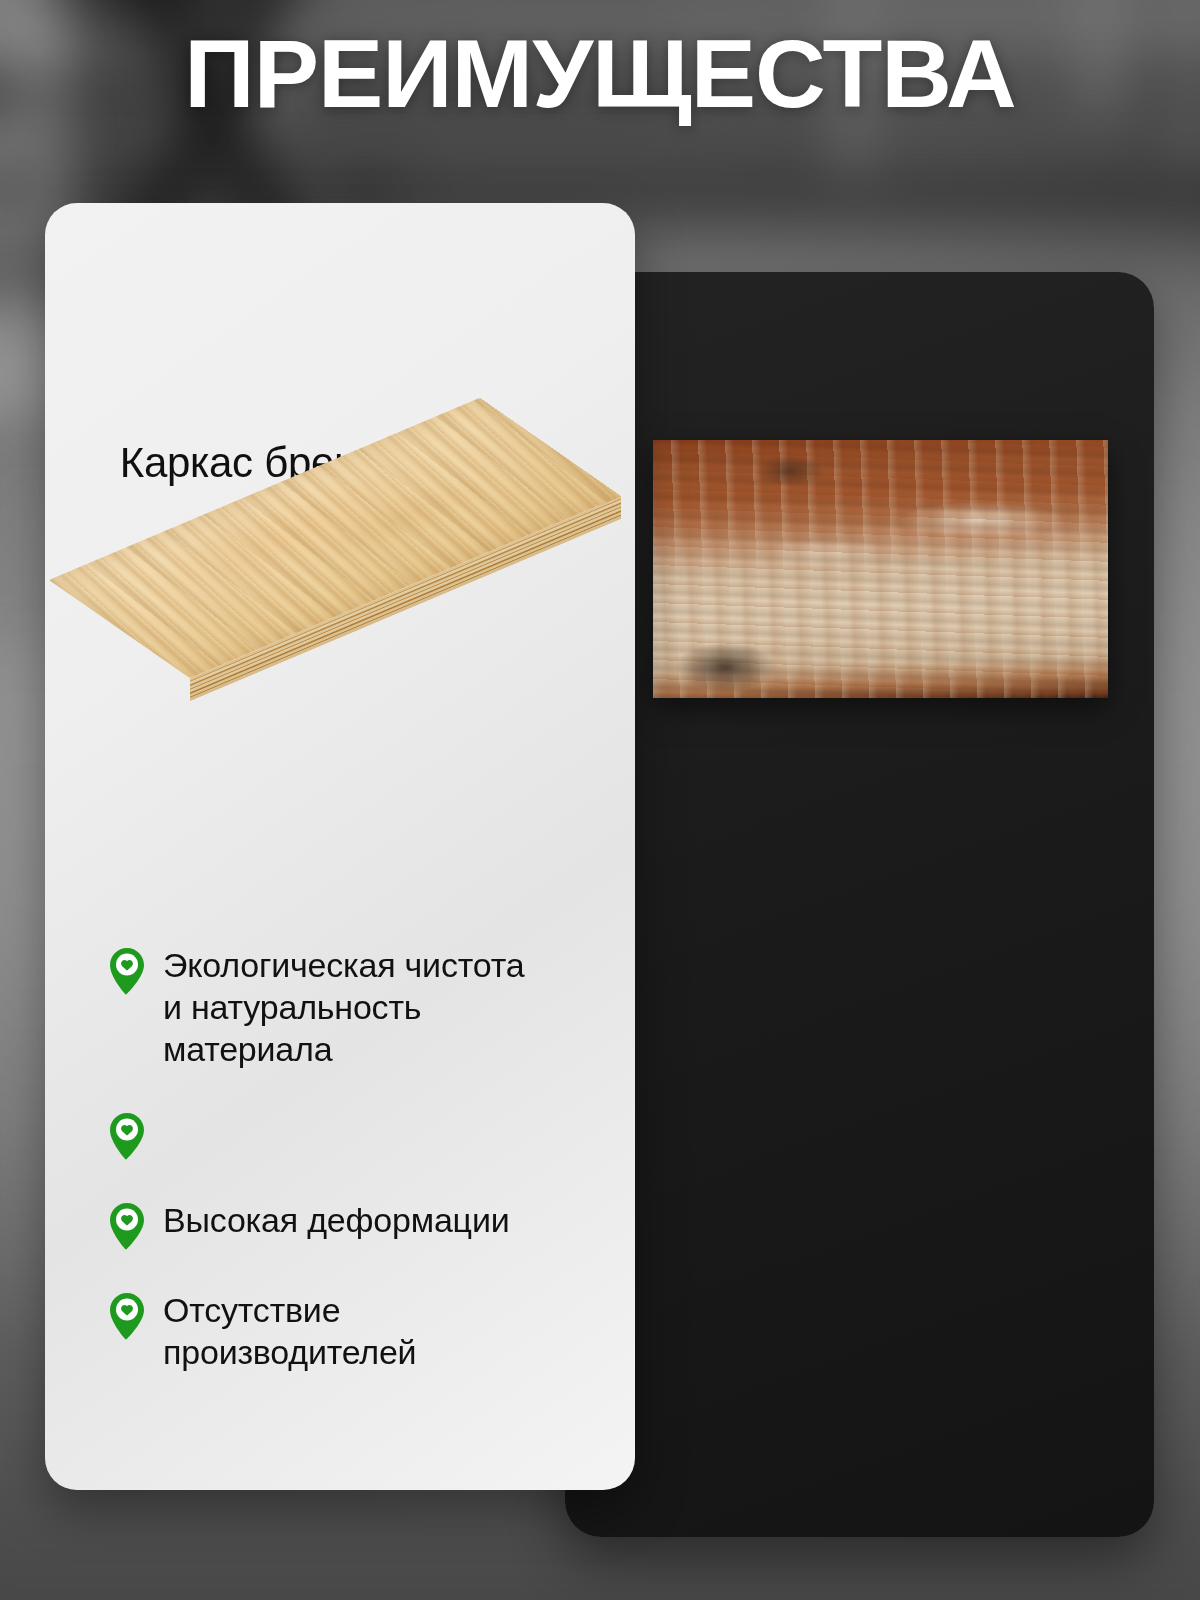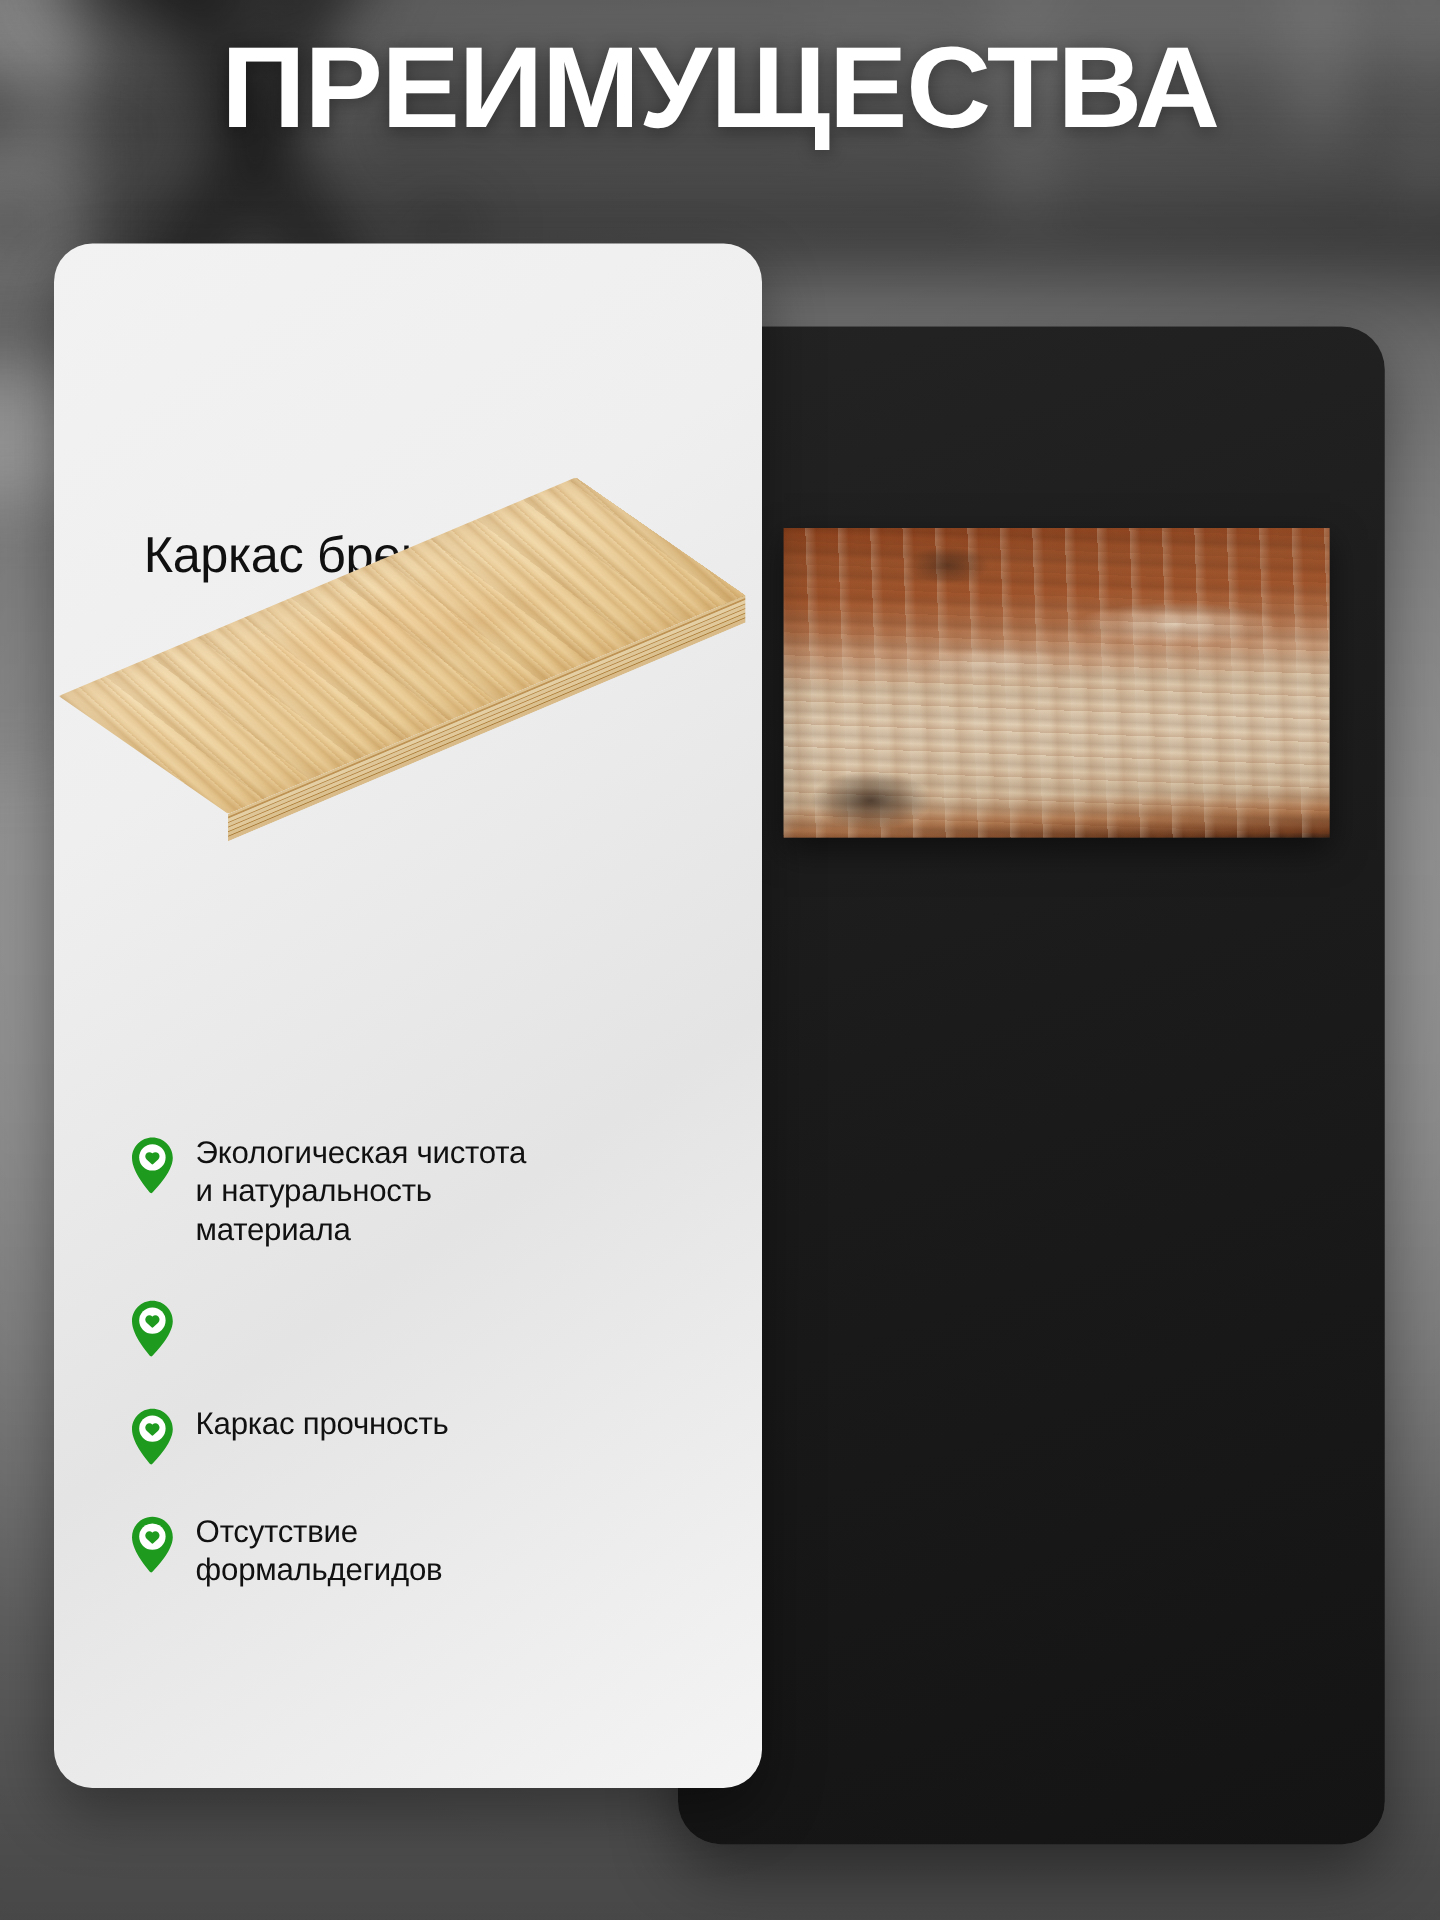--- a/index.html
+++ b/index.html
@@ -196,21 +196,21 @@
   
   .list{position:absolute;}
   .list.left{left:62px;top:742px;width:540px;}
 
   .bullet{display:flex;align-items:flex-start;}
   .list.left .bullet{margin-bottom:40px;}
 
   .pin{flex:0 0 auto;width:40px;height:50px;margin-right:16px;position:relative;top:2px;}
   .pin svg{display:block;width:40px;height:50px;}
 
-  .btext{font-size:26px;line-height:1.23;letter-spacing:-.2px;white-space:pre-line;}
+  .btext{font-size:34px;line-height:1.23;letter-spacing:-.2px;white-space:pre-line;}
   .list.left .btext{color:#111;}
 </style>
 </head>
 <body>
 
 <div id="bg">
   <div class="layer bgbase blurme"></div>
   <div class="layer bgshelfA blurme"></div>
   <div class="layer bgvases blurme"></div>
 
@@ -269,29 +269,29 @@
     </div>
 
     <div class="bullet">
       <span class="pin">
         <svg viewBox="0 0 40 50">
           <path d="M20 1C10.6 1 3 8.6 3 18c0 12.2 14.6 28.3 15.2 29 .4.5 1.2.5 1.6 0C20.4 46.3 37 30.2 37 18 37 8.6 29.4 1 20 1z" fill="#1E9B1E"></path>
           <circle cx="20" cy="17.5" r="11" fill="#ffffff"></circle>
           <path d="M20 23.4c-.3 0-.5-.1-.7-.3l-4.1-3.9c-1.5-1.4-1.5-3.7-.1-5.1 1.3-1.3 3.4-1.3 4.8-.1l.1.1.1-.1c1.4-1.2 3.5-1.2 4.8.1 1.4 1.4 1.4 3.7-.1 5.1l-4.1 3.9c-.2.2-.4.3-.7.3z" fill="#1E9B1E"></path>
         </svg>
       </span>
-      <span class="btext">Каркас прочность</span>
+      <span class="btext">Высокая деформации</span>
     </div>
 
     <div class="bullet">
       <span class="pin">
         <svg viewBox="0 0 40 50">
           <path d="M20 1C10.6 1 3 8.6 3 18c0 12.2 14.6 28.3 15.2 29 .4.5 1.2.5 1.6 0C20.4 46.3 37 30.2 37 18 37 8.6 29.4 1 20 1z" fill="#1E9B1E"></path>
           <circle cx="20" cy="17.5" r="11" fill="#ffffff"></circle>
           <path d="M20 23.4c-.3 0-.5-.1-.7-.3l-4.1-3.9c-1.5-1.4-1.5-3.7-.1-5.1 1.3-1.3 3.4-1.3 4.8-.1l.1.1.1-.1c1.4-1.2 3.5-1.2 4.8.1 1.4 1.4 1.4 3.7-.1 5.1l-4.1 3.9c-.2.2-.4.3-.7.3z" fill="#1E9B1E"></path>
         </svg>
       </span>
       <span class="btext">Отсутствие
-формальдегидов</span>
+производителей</span>
     </div>
 
   </div>
 </div>
 
 </body></html>

